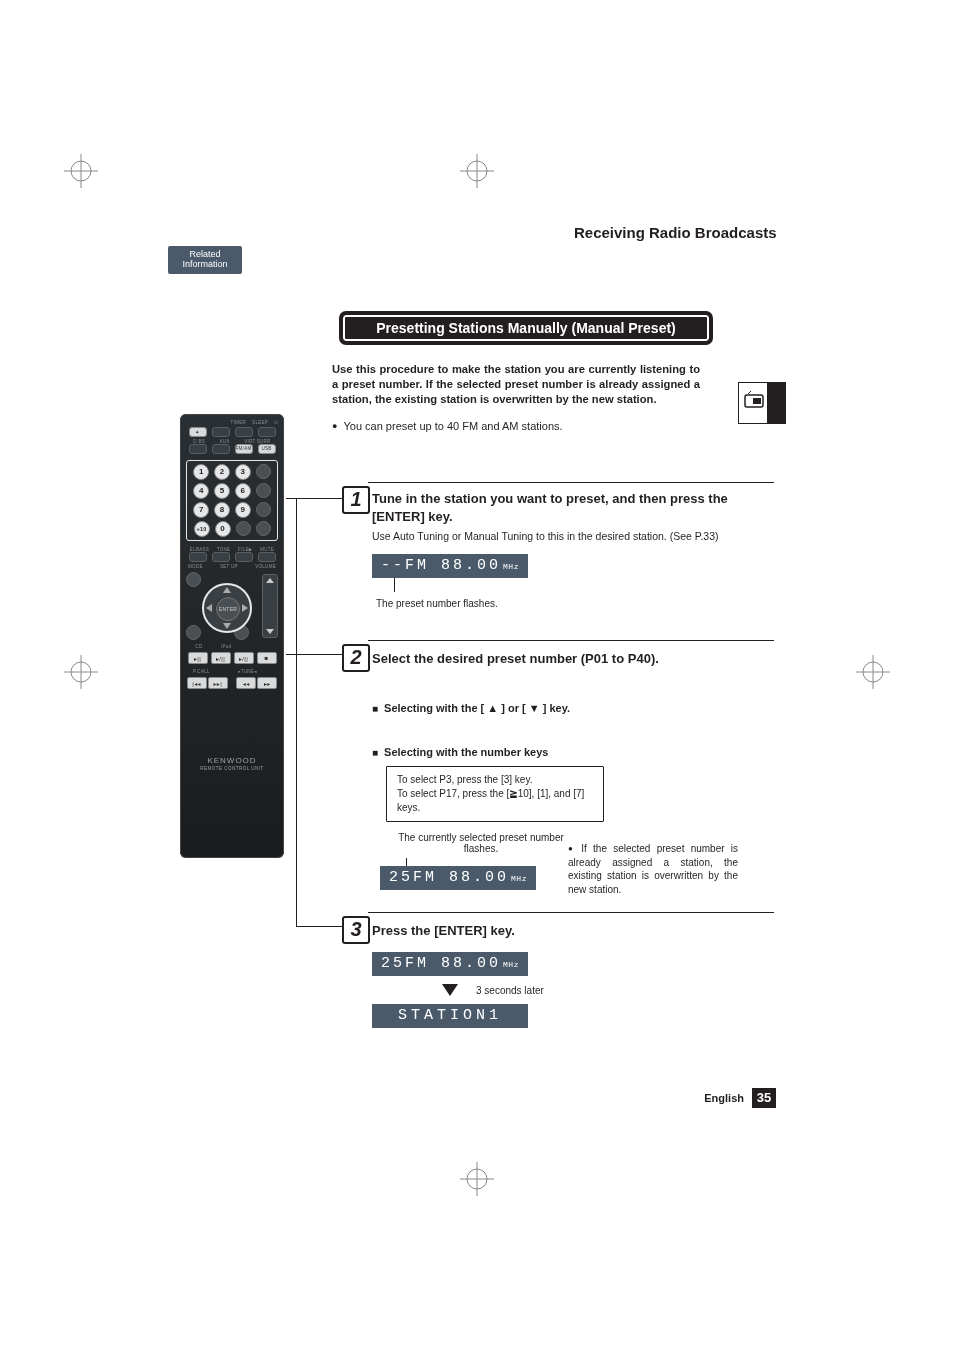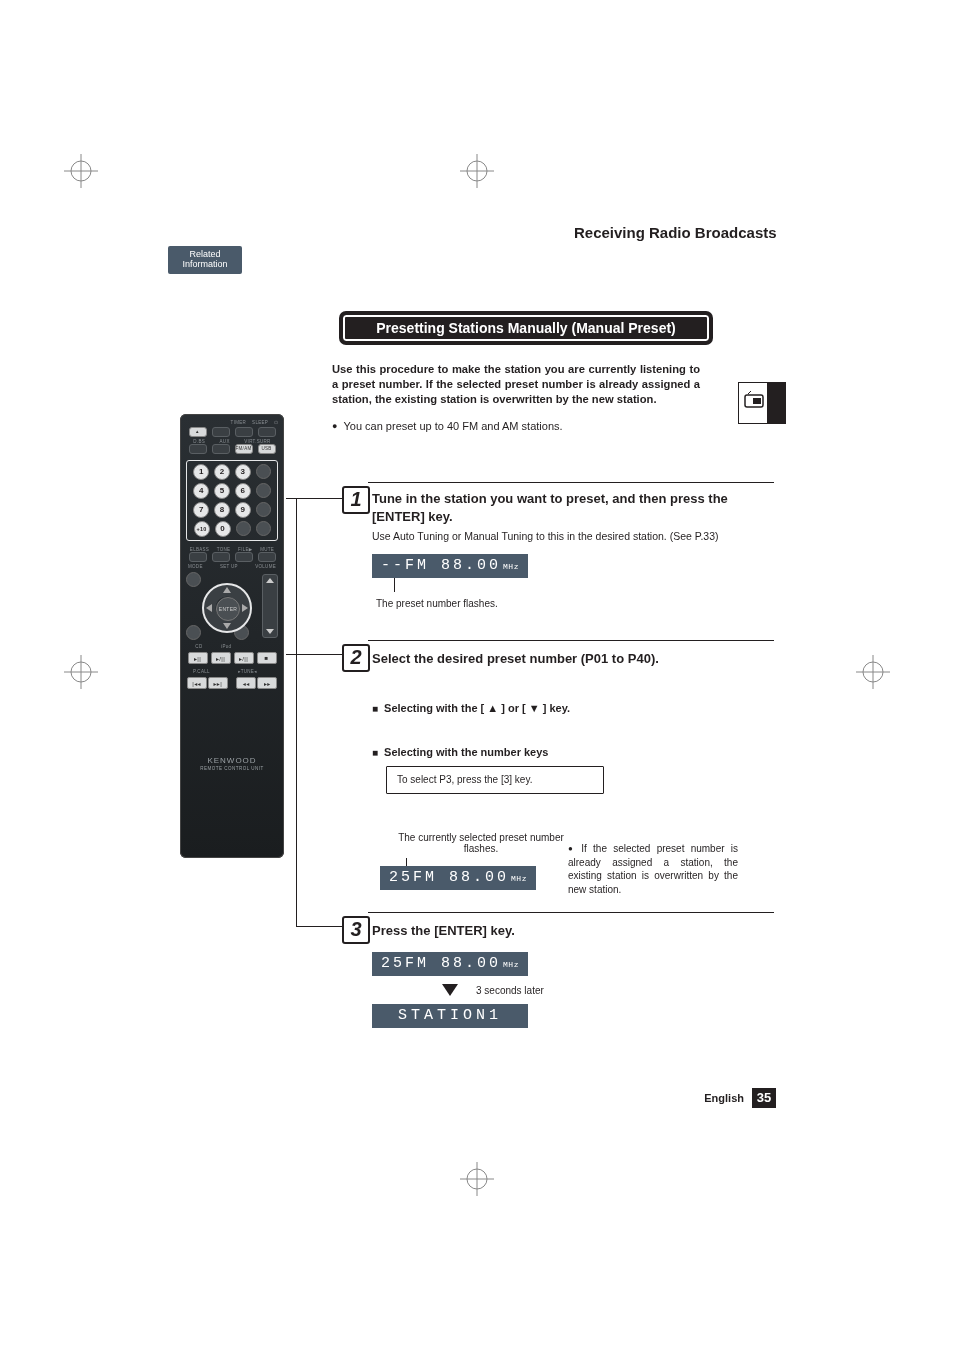--- a/index.html
+++ b/index.html
@@ -389,20 +389,23 @@
 
   <div class="hr" style="top:640px"></div>
   <div class="step-num" style="top:644px;left:342px">2</div>
   <div class="step-title" style="top:650px;left:372px;width:396px">Select the desired preset number (P01 to P40).</div>
 
   <div class="sub-sq" style="position:absolute;top:702px;left:372px">Selecting with the [ ▲ ] or [ ▼ ] key.</div>
   <div class="sub-sq" style="position:absolute;top:746px;left:372px">Selecting with the number keys</div>
 
   <div class="kbox" style="top:766px;left:386px">
     <div><span>To select P3, press the [3] key.</span></div>
+    <div>
+      <span>To select P17, press the [</span><span style="font-weight:700">≧</span><span>10], [1], and [7] keys.</span>
+    </div>
   </div>
 
   <div class="flash-note" style="top:832px;left:386px;width:190px;text-align:center">The currently selected preset number flashes.</div>
   <div class="lead-linev" style="top:858px;left:406px;height:10px"></div>
   <div class="lcd" style="top:866px;left:380px;width:156px">
     <span>25FM  88.00</span><small>MHz</small>
   </div>
 
   <div class="side-note" style="top:842px;left:568px">If the selected preset number is already assigned a station, the existing station is overwritten by the new station.</div>
 

